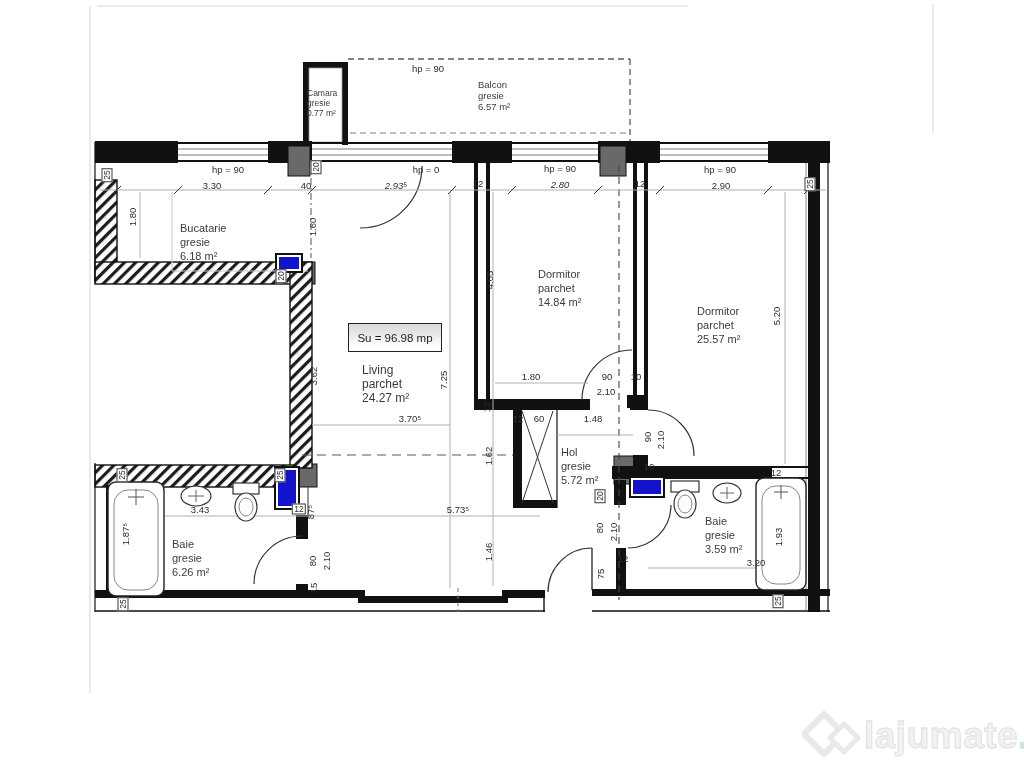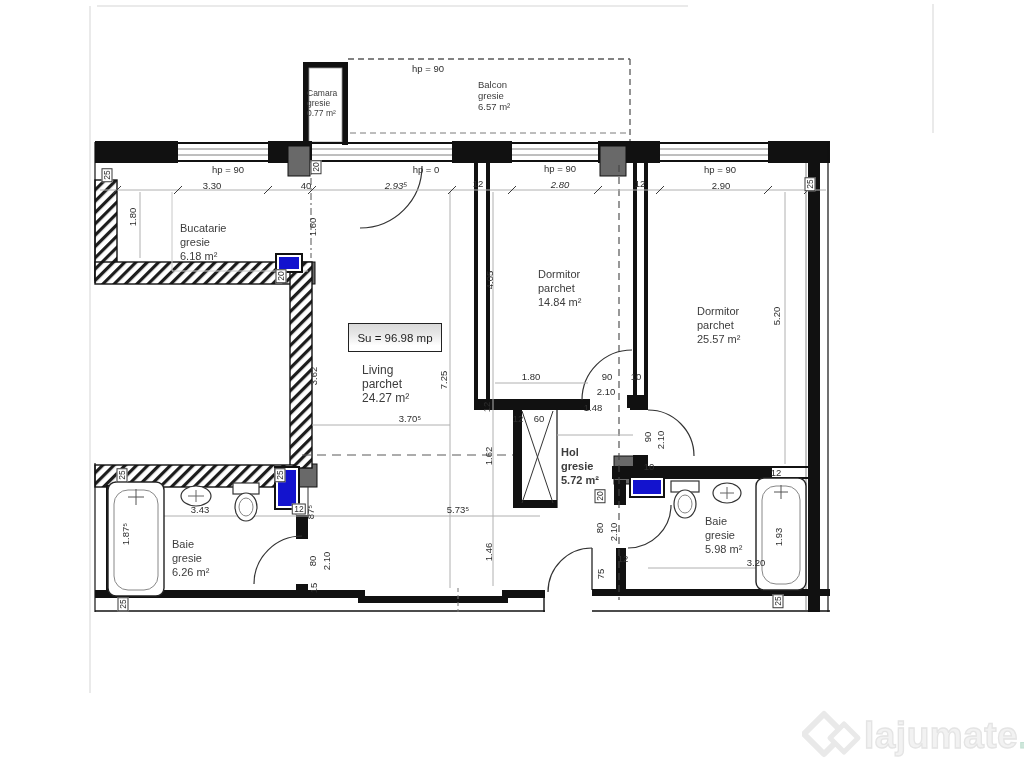--- a/index.html
+++ b/index.html
@@ -255,34 +255,34 @@
       <div class="room-label" style="left: 538px; top: 267px; font-size: 11px; line-height: 14px;">
         <div>Dormitor</div>
         <div>parchet</div>
         <div>14.84 m²</div>
       </div>
       <div class="room-label" style="left: 697px; top: 304px; font-size: 11px; line-height: 14px;">
         <div>Dormitor</div>
         <div>parchet</div>
         <div>25.57 m²</div>
       </div>
-      <div class="room-label" style="left: 561px; top: 445px; font-size: 11px; line-height: 14px; font-weight: bold;">
+      <div class="room-label" style="left: 561px; top: 445px; font-size: 11px; line-height: 14px;">
         <div>Hol</div>
         <div>gresie</div>
         <div>5.72 m²</div>
       </div>
       <div class="room-label" style="left: 172px; top: 537px; font-size: 11px; line-height: 14px;">
         <div>Baie</div>
         <div>gresie</div>
         <div>6.26 m²</div>
       </div>
       <div class="room-label" style="left: 705px; top: 514px; font-size: 11px; line-height: 14px;">
         <div>Baie</div>
         <div>gresie</div>
-        <div>5.98 m²</div>
+        <div>3.59 m²</div>
       </div>
     </div>
 
   <div>
       <div class="dim" style="left: 428px; top: 69px;">hp = 90</div>
       <div class="dim" style="left: 228px; top: 170px;">hp = 90</div>
       <div class="dim" style="left: 212px; top: 186px;">3.30</div>
       <div class="dim" style="left: 306px; top: 186px;">40</div>
       <div class="dim" style="left: 426px; top: 170px;">hp = 0</div>
       <div class="dim" style="left: 396px; top: 186px; font-style: italic;">2.93⁵</div>
@@ -305,21 +305,21 @@
       <div class="dim" style="left: 458px; top: 510px;">5.73⁵</div>
       <div class="dim rot" style="left: 489px; top: 552px;">1.46</div>
       <div class="dim rot" style="left: 490px; top: 280px;">4.05</div>
       <div class="dim" style="left: 531px; top: 377px;">1.80</div>
       <div class="dim" style="left: 607px; top: 377px;">90</div>
       <div class="dim" style="left: 606px; top: 392px;">2.10</div>
       <div class="dim" style="left: 636px; top: 377px;">10</div>
       <div class="dim rot" style="left: 487px; top: 407px;">12</div>
       <div class="dim" style="left: 518px; top: 419px;">12</div>
       <div class="dim" style="left: 539px; top: 419px;">60</div>
-      <div class="dim" style="left: 593px; top: 408px;">1.48</div>
+      <div class="dim" style="left: 593px; top: 419px;">1.48</div>
       <div class="dim rot boxed" style="left: 600px; top: 496px;">20</div>
       <div class="dim rot" style="left: 600px; top: 528px;">80</div>
       <div class="dim rot" style="left: 614px; top: 532px;">2.10</div>
       <div class="dim rot" style="left: 601px; top: 574px;">75</div>
       <div class="dim" style="left: 623px; top: 559px;">12</div>
       <div class="dim rot" style="left: 648px; top: 437px;">90</div>
       <div class="dim rot" style="left: 661px; top: 440px;">2.10</div>
       <div class="dim" style="left: 649px; top: 467px;">10</div>
       <div class="dim rot" style="left: 777px; top: 316px;">5.20</div>
       <div class="dim" style="left: 776px; top: 473px;">12</div>

